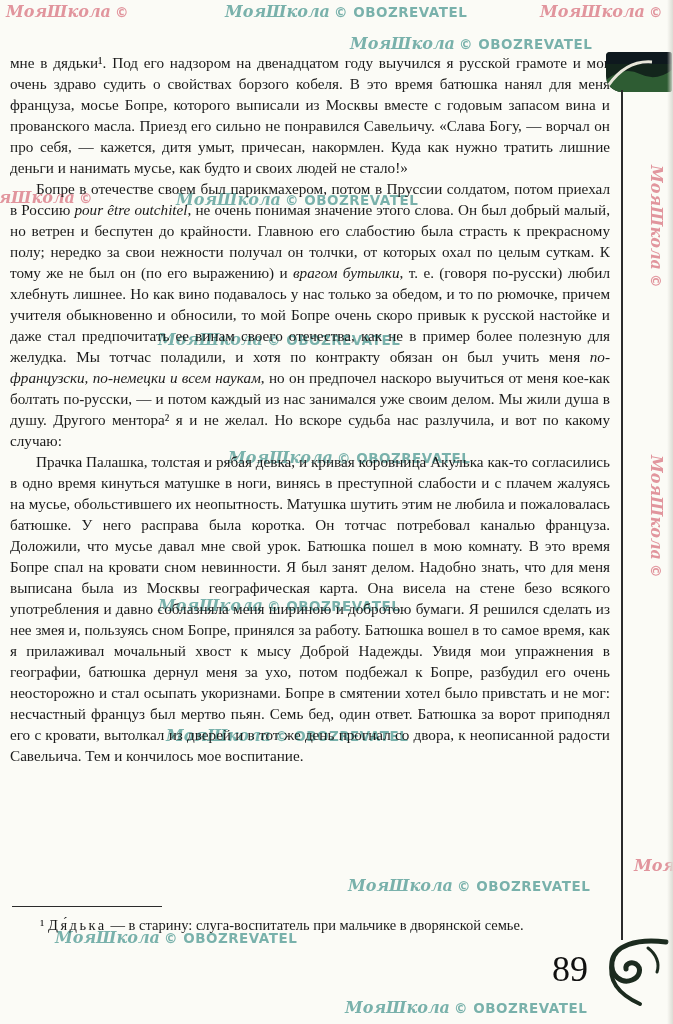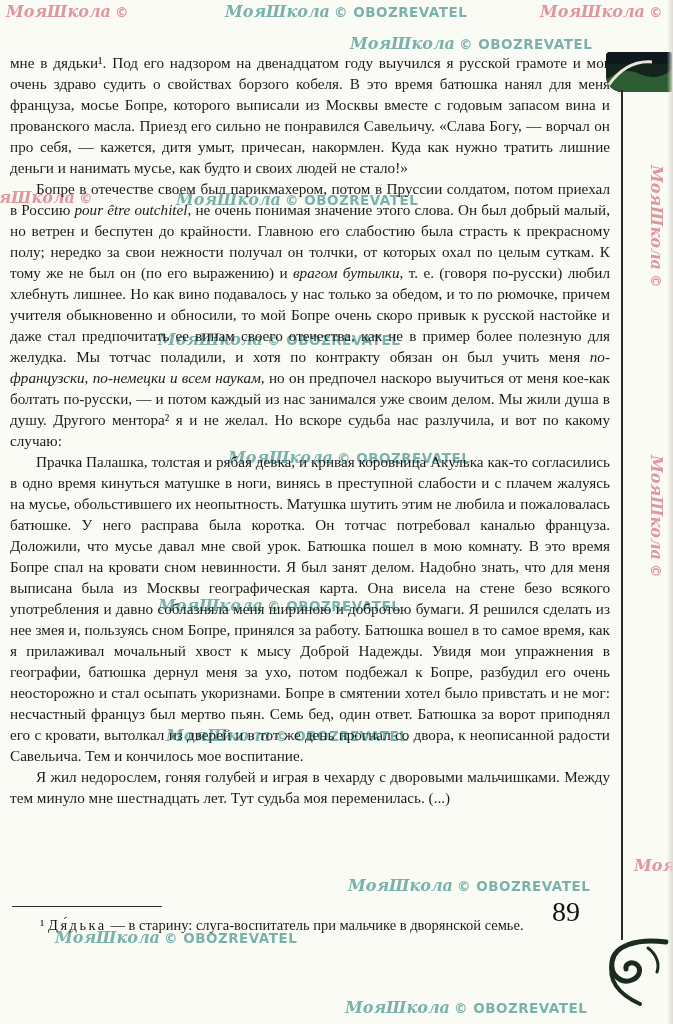--- a/index.html
+++ b/index.html
@@ -36,21 +36,21 @@
   .wm-site { font-family:"DejaVu Serif", serif; font-style:italic; font-weight:700; font-size:16px; }
   .wm-brand { font-family:"DejaVu Sans", sans-serif; font-weight:700; font-size:13.5px; letter-spacing:.5px; }
   .wm.b { color:#0f766e; }
   .wm.r { color:#cd4255; }
   .wm.rot { transform:rotate(90deg); transform-origin:left top; }
 
   
   .rule-v { position:absolute; left:621px; top:90px; width:2px; height:850px; background:#2b2b2b; }
   .thumb { position:absolute; left:606px; top:52px; width:66px; height:40px; border-radius:4px 3px 3px 16px; overflow:hidden; }
   .flourish { position:absolute; left:588px; top:936px; }
-  .pageno { position:absolute; left:552px; top:896px; font-family:"Liberation Serif", serif; font-size:28px; color:#101010; }
+  .pageno { position:absolute; left:552px; top:948px; font-family:"Liberation Serif", serif; font-size:36px; color:#101010; }
   .edge { position:absolute; right:0; top:0; width:6px; height:1024px; background:linear-gradient(to left, #dcdcd4, rgba(220,220,212,0)); }
 </style>
 </head>
 <body>
 
 <div class="wm r" style="left:6px; top:2px;">
   <span class="wm-site">МояШкола</span>
   <span class="wm-brand">©</span>
 </div>
 <div class="wm b" style="left:225px; top:2px;">
@@ -111,21 +111,20 @@
 </div>
 <div class="wm b" style="left:345px; top:998px;">
   <span class="wm-site">МояШкола</span>
   <span class="wm-brand">© OBOZREVATEL</span>
 </div>
 
 <div class="text-block">
   <p class="para"><span>мне в дядьки¹. Под его надзором на двенадцатом году выучился я русской грамоте и мог очень здраво судить о свойствах борзого кобеля. В это время батюшка нанял для меня француза, мосье Бопре, которого выписали из Москвы вместе с годовым запасом вина и прованского масла. Приезд его сильно не понравился Савельичу. «Слава Богу, — ворчал он про себя, — кажется, дитя умыт, причесан, накормлен. Куда как нужно тратить лишние деньги и нанимать мусье, как будто и своих людей не стало!»</span></p>
   <p class="para indent"><span>Бопре в отечестве своем был парикмахером, потом в Пруссии солдатом, потом приехал в Россию </span><span class="it">pour être outchitel</span><span>, не очень понимая значение этого слова. Он был добрый малый, но ветрен и беспутен до крайности. Главною его слабостию была страсть к прекрасному полу; нередко за свои нежности получал он толчки, от которых охал по целым суткам. К тому же не был он (по его выражению) и </span><span class="it">врагом бутылки</span><span>, т. е. (говоря по-русски) любил хлебнуть лишнее. Но как вино подавалось у нас только за обедом, и то по рюмочке, причем учителя обыкновенно и обносили, то мой Бопре очень скоро привык к русской настойке и даже стал предпочитать ее винам своего отечества, как не в пример более полезную для желудка. Мы тотчас поладили, и хотя по контракту обязан он был учить меня </span><span class="it">по-французски, по-немецки и всем наукам</span><span>, но он предпочел наскоро выучиться от меня кое-как болтать по-русски, — и потом каждый из нас занимался уже своим делом. Мы жили душа в душу. Другого ментора² я и не желал. Но вскоре судьба нас разлучила, и вот по какому случаю:</span></p>
   <p class="para indent"><span>Прачка Палашка, толстая и рябая девка, и кривая коровница Акулька как-то согласились в одно время кинуться матушке в ноги, винясь в преступной слабости и с плачем жалуясь на мусье, обольстившего их неопытность. Матушка шутить этим не любила и пожаловалась батюшке. У него расправа была коротка. Он тотчас потребовал каналью француза. Доложили, что мусье давал мне свой урок. Батюшка пошел в мою комнату. В это время Бопре спал на кровати сном невинности. Я был занят делом. Надобно знать, что для меня выписана была из Москвы географическая карта. Она висела на стене безо всякого употребления и давно соблазняла меня шириною и добротою бумаги. Я решился сделать из нее змея и, пользуясь сном Бопре, принялся за работу. Батюшка вошел в то самое время, как я прилаживал мочальный хвост к мысу Доброй Надежды. Увидя мои упражнения в географии, батюшка дернул меня за ухо, потом подбежал к Бопре, разбудил его очень неосторожно и стал осыпать укоризнами. Бопре в смятении хотел было привстать и не мог: несчастный француз был мертво пьян. Семь бед, один ответ. Батюшка за ворот приподнял его с кровати, вытолкал из дверей и в тот же день прогнал со двора, к неописанной радости Савельича. Тем и кончилось мое воспитание.</span></p>
-  <p class="para indent"><span>Я жил недорослем, гоняя голубей и играя в чехарду с дворовыми мальчишками. Между тем минуло мне шестнадцать лет. Тут судьба моя переменилась. (...)</span></p>
 </div>
 
 <div class="footnotes">
   <div class="fn-rule"></div>
   <p class="fn"><span>¹ </span><span class="lsp">Дя́дька</span><span> — в старину: слуга-воспитатель при мальчике в дворянской семье.</span></p>
 </div>
 
 <div class="thumb">
   <svg width="66" height="40" viewBox="0 0 66 40">
     <rect width="66" height="40" fill="#13251c"></rect>

